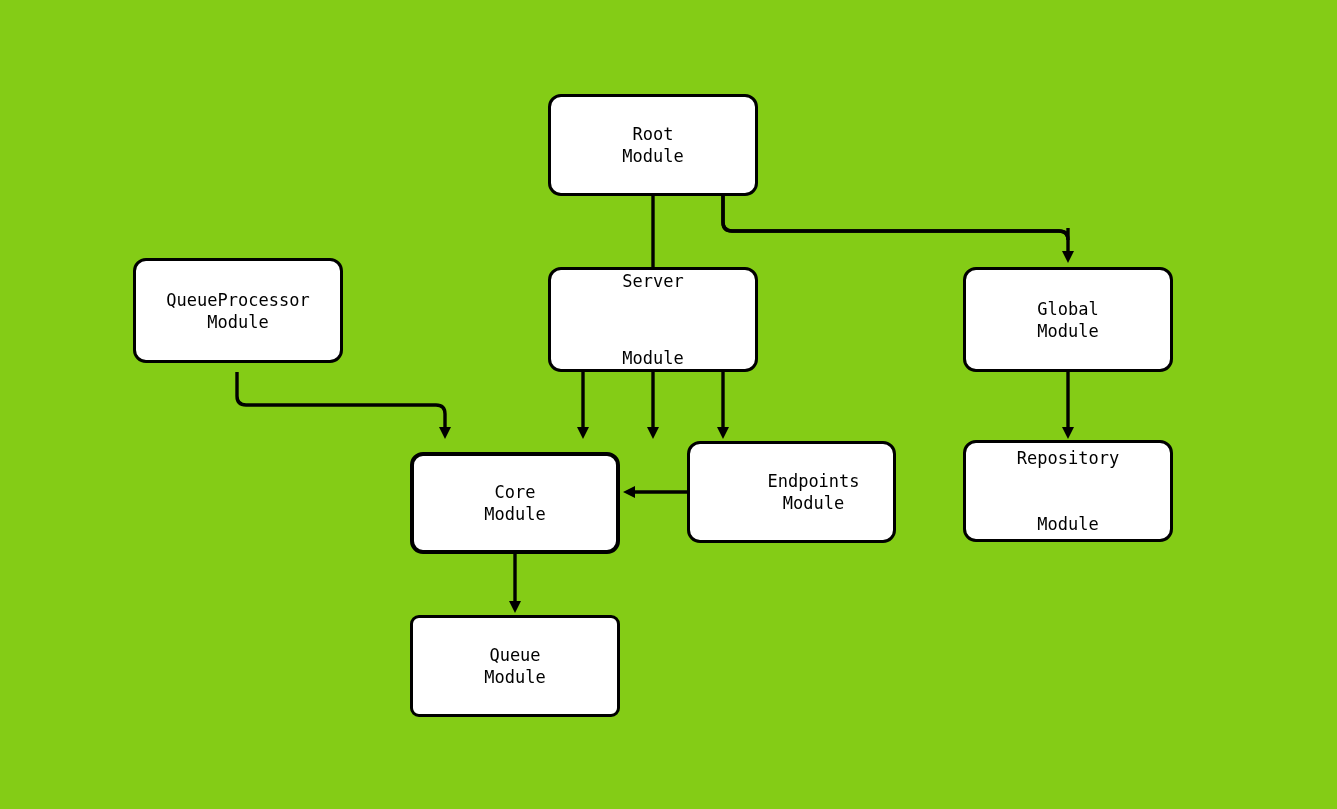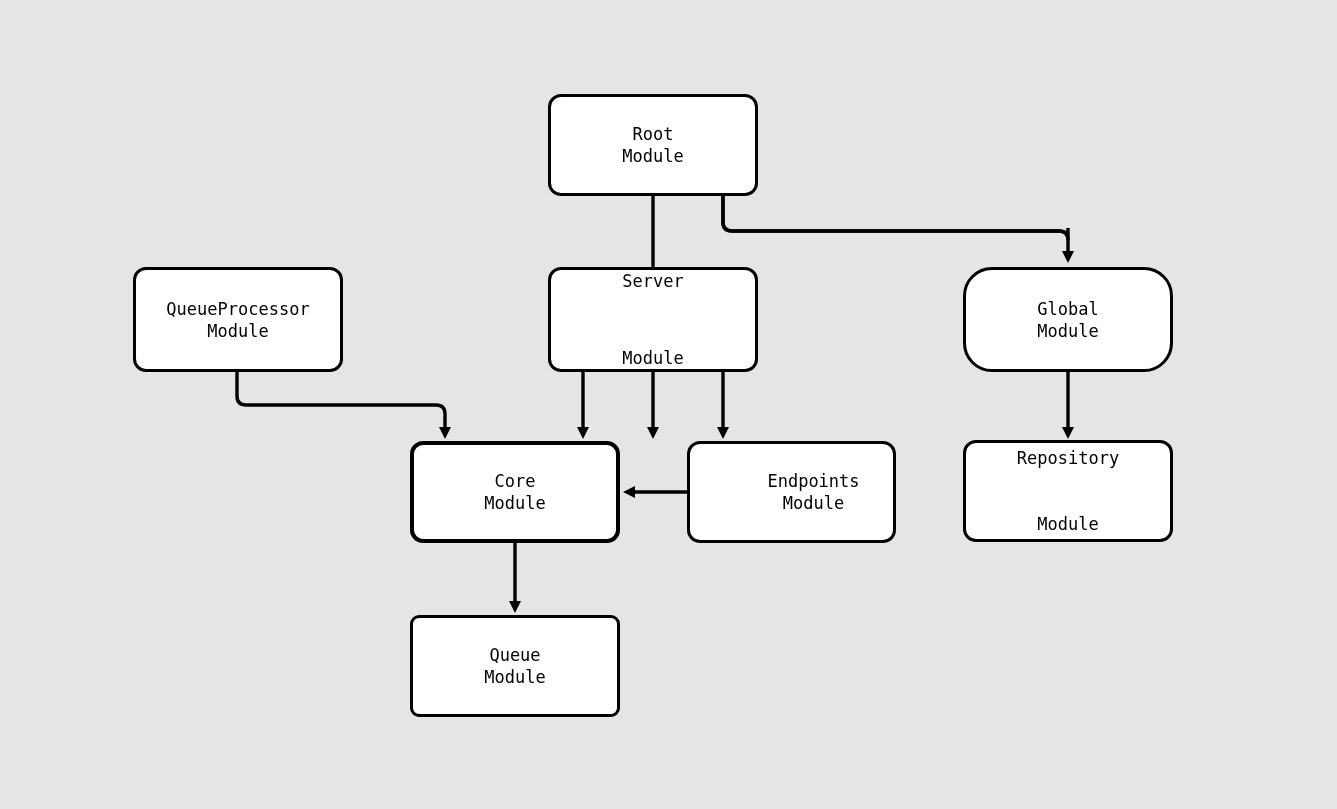--- a/index.html
+++ b/index.html
@@ -11,21 +11,21 @@
   body {
     width: 1337px;
     height: 809px;
     overflow: hidden;
     font-family: "DejaVu Sans Mono", "Liberation Mono", monospace;
   }
   #diagram-root {
     position: relative;
     width: 1337px;
     height: 809px;
-    background: #e5e5e5;
+    background: #84cc16;
   }
   #edge-layer {
     position: absolute;
     left: 0;
     top: 0;
     width: 1337px;
     height: 809px;
   }
   .node {
     position: absolute;
@@ -35,20 +35,21 @@
     border-radius: 13px;
     display: flex;
     flex-direction: column;
     align-items: center;
     justify-content: center;
     text-align: center;
     z-index: 2;
   }
   .node.emphasis {
     border-width: 4px;
+    margin-top: 11px;
   }
   .node-label {
     font-family: "DejaVu Sans Mono", "Liberation Mono", monospace;
     font-size: 17px;
     line-height: 22px;
     color: #000000;
     letter-spacing: 0px;
     white-space: pre;
     font-weight: 400;
   }
@@ -97,29 +98,29 @@
     <g>
       <path d="M 515,543 L 515,602" fill="none" stroke="#000000" stroke-width="3.4" marker-end="url(#arrowDown)"></path>
     </g>
   </svg>
 
   <div id="node-layer">
       <div class="node" style="left: 548px; top: 94px; width: 210px; height: 102px;">
         <div class="node-label">Root</div>
         <div class="node-label">Module</div>
       </div>
-      <div class="node" style="left: 133px; top: 267px; width: 210px; height: 105px;">
+      <div class="node" style="left: 133px; top: 258px; width: 210px; height: 105px;">
         <div class="node-label">QueueProcessor</div>
         <div class="node-label">Module</div>
       </div>
       <div class="node" style="left: 548px; top: 267px; width: 210px; height: 105px; justify-content: space-between;">
         <div class="node-label">Server</div>
         <div class="node-label">Module</div>
       </div>
-      <div class="node" style="left: 963px; top: 267px; width: 210px; height: 105px; border-radius: 29px;">
+      <div class="node" style="left: 963px; top: 267px; width: 210px; height: 105px;">
         <div class="node-label">Global</div>
         <div class="node-label">Module</div>
       </div>
       <div class="node emphasis" style="left: 410px; top: 441px; width: 210px; height: 102px;">
         <div class="node-label">Core</div>
         <div class="node-label">Module</div>
       </div>
       <div class="node" style="left: 687px; top: 441px; width: 209px; height: 102px; padding-left: 44px;">
         <div class="node-label">Endpoints</div>
         <div class="node-label">Module</div>

